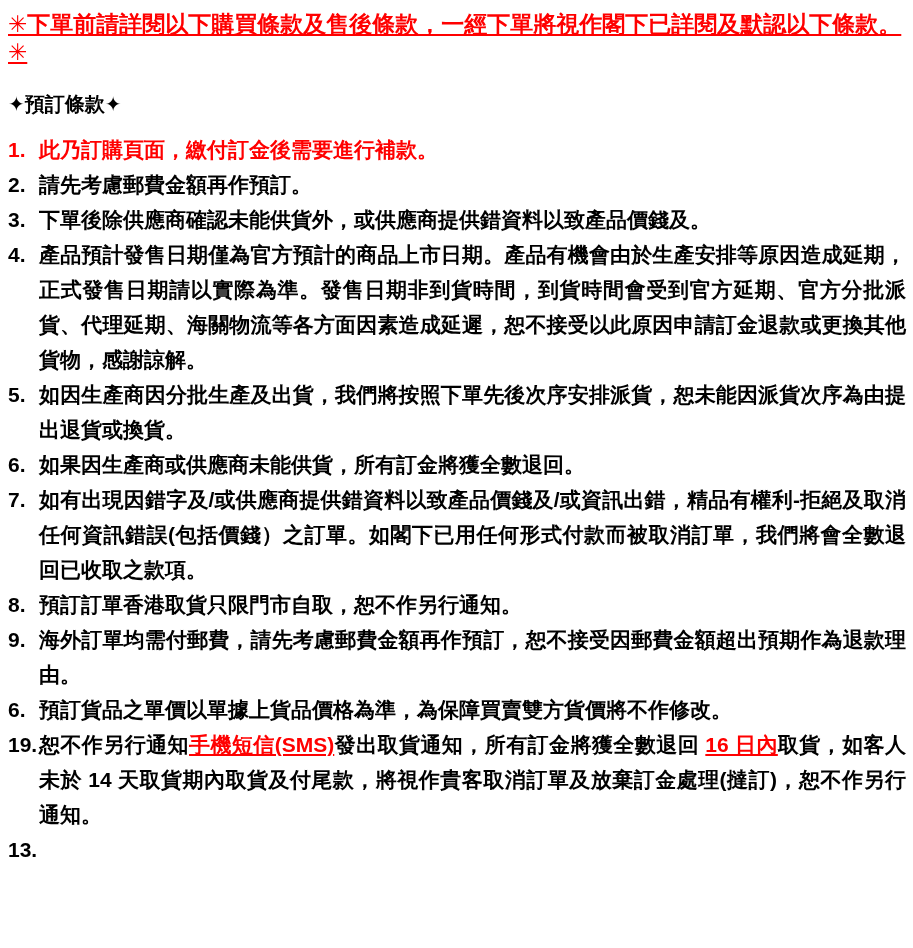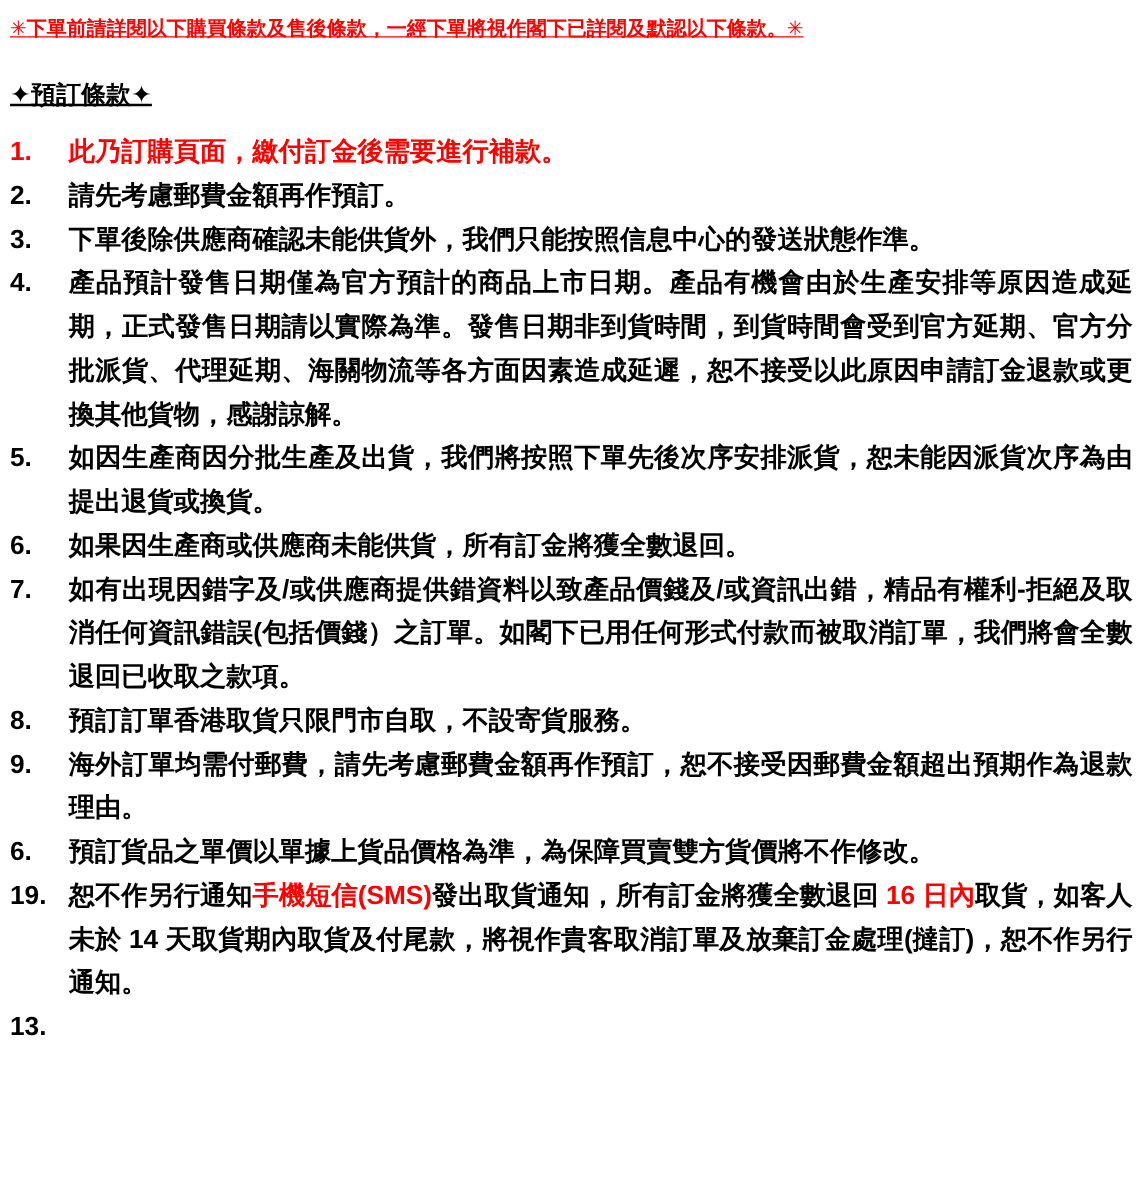--- a/index.html
+++ b/index.html
@@ -19,53 +19,52 @@
   }
   .page{
     box-sizing:border-box;
     width:913px;
     min-height:948px;
     padding:10px 7px 6px 8px;
   }
   .warning{
     color:var(--red);
     text-decoration:underline;
-    font-size:16px;
+    font-size:23px;
     line-height:28px;
     margin:0 0 24px 0;
   }
   .section-title-row{
     font-size:20px;
     line-height:28px;
     margin:0 0 14px 0;
   }
   .section-title{
-    text-decoration:underline;
   }
   .terms-list{
     font-size:21px;
     line-height:35px;
   }
   .term-item{
     display:flex;
   }
   .term-item.red{
     color:var(--red);
   }
   .term-num{
     flex:0 0 31px;
   }
   .term-text{
     flex:1;
     text-align:justify;
-    margin-left:16px;
   }
   .seg-normal{}
   .seg-red-underline{
     color:var(--red);
+    text-decoration:underline;
   }
 </style>
 </head>
 <body>
 
 <div class="page">
   <div class="warning">✳︎下單前請詳閱以下購買條款及售後條款，一經下單將視作閣下已詳閱及默認以下條款。✳︎</div>
 
   <div class="section-title-row">
     <span class="section-title">✦預訂條款✦</span>
@@ -75,41 +74,41 @@
       <div class="term-item red">
         <span class="term-num">1.</span>
         <span class="term-text"><span class="seg seg-normal">此乃訂購頁面，繳付訂金後需要進行補款。</span></span>
       </div>
       <div class="term-item">
         <span class="term-num">2.</span>
         <span class="term-text"><span class="seg seg-normal">請先考慮郵費金額再作預訂。</span></span>
       </div>
       <div class="term-item">
         <span class="term-num">3.</span>
-        <span class="term-text"><span class="seg seg-normal">下單後除供應商確認未能供貨外，我們只能按照信息中心的發送狀態作準。</span></span>
+        <span class="term-text"><span class="seg seg-normal">下單後除供應商確認未能供貨外，或供應商提供錯資料以致產品價錢及。</span></span>
       </div>
       <div class="term-item">
         <span class="term-num">4.</span>
         <span class="term-text"><span class="seg seg-normal">產品預計發售日期僅為官方預計的商品上市日期。產品有機會由於生產安排等原因造成延期，正式發售日期請以實際為準。發售日期非到貨時間，到貨時間會受到官方延期、官方分批派貨、代理延期、海關物流等各方面因素造成延遲，恕不接受以此原因申請訂金退款或更換其他貨物，感謝諒解。</span></span>
       </div>
       <div class="term-item">
         <span class="term-num">5.</span>
         <span class="term-text"><span class="seg seg-normal">如因生產商因分批生產及出貨，我們將按照下單先後次序安排派貨，恕未能因派貨次序為由提出退貨或換貨。</span></span>
       </div>
       <div class="term-item">
         <span class="term-num">6.</span>
         <span class="term-text"><span class="seg seg-normal">如果因生產商或供應商未能供貨，所有訂金將獲全數退回。</span></span>
       </div>
       <div class="term-item">
         <span class="term-num">7.</span>
         <span class="term-text"><span class="seg seg-normal">如有出現因錯字及/或供應商提供錯資料以致產品價錢及/或資訊出錯，精品有權利-拒絕及取消任何資訊錯誤(包括價錢）之訂單。如閣下已用任何形式付款而被取消訂單，我們將會全數退回已收取之款項。</span></span>
       </div>
       <div class="term-item">
         <span class="term-num">8.</span>
-        <span class="term-text"><span class="seg seg-normal">預訂訂單香港取貨只限門市自取，不設寄貨服務。</span></span>
+        <span class="term-text"><span class="seg seg-normal">預訂訂單香港取貨只限門市自取，恕不作另行通知。</span></span>
       </div>
       <div class="term-item">
         <span class="term-num">9.</span>
         <span class="term-text"><span class="seg seg-normal">海外訂單均需付郵費，請先考慮郵費金額再作預訂，恕不接受因郵費金額超出預期作為退款理由。</span></span>
       </div>
       <div class="term-item">
         <span class="term-num">6.</span>
         <span class="term-text"><span class="seg seg-normal">預訂貨品之單價以單據上貨品價格為準，為保障買賣雙方貨價將不作修改。</span></span>
       </div>
       <div class="term-item">

